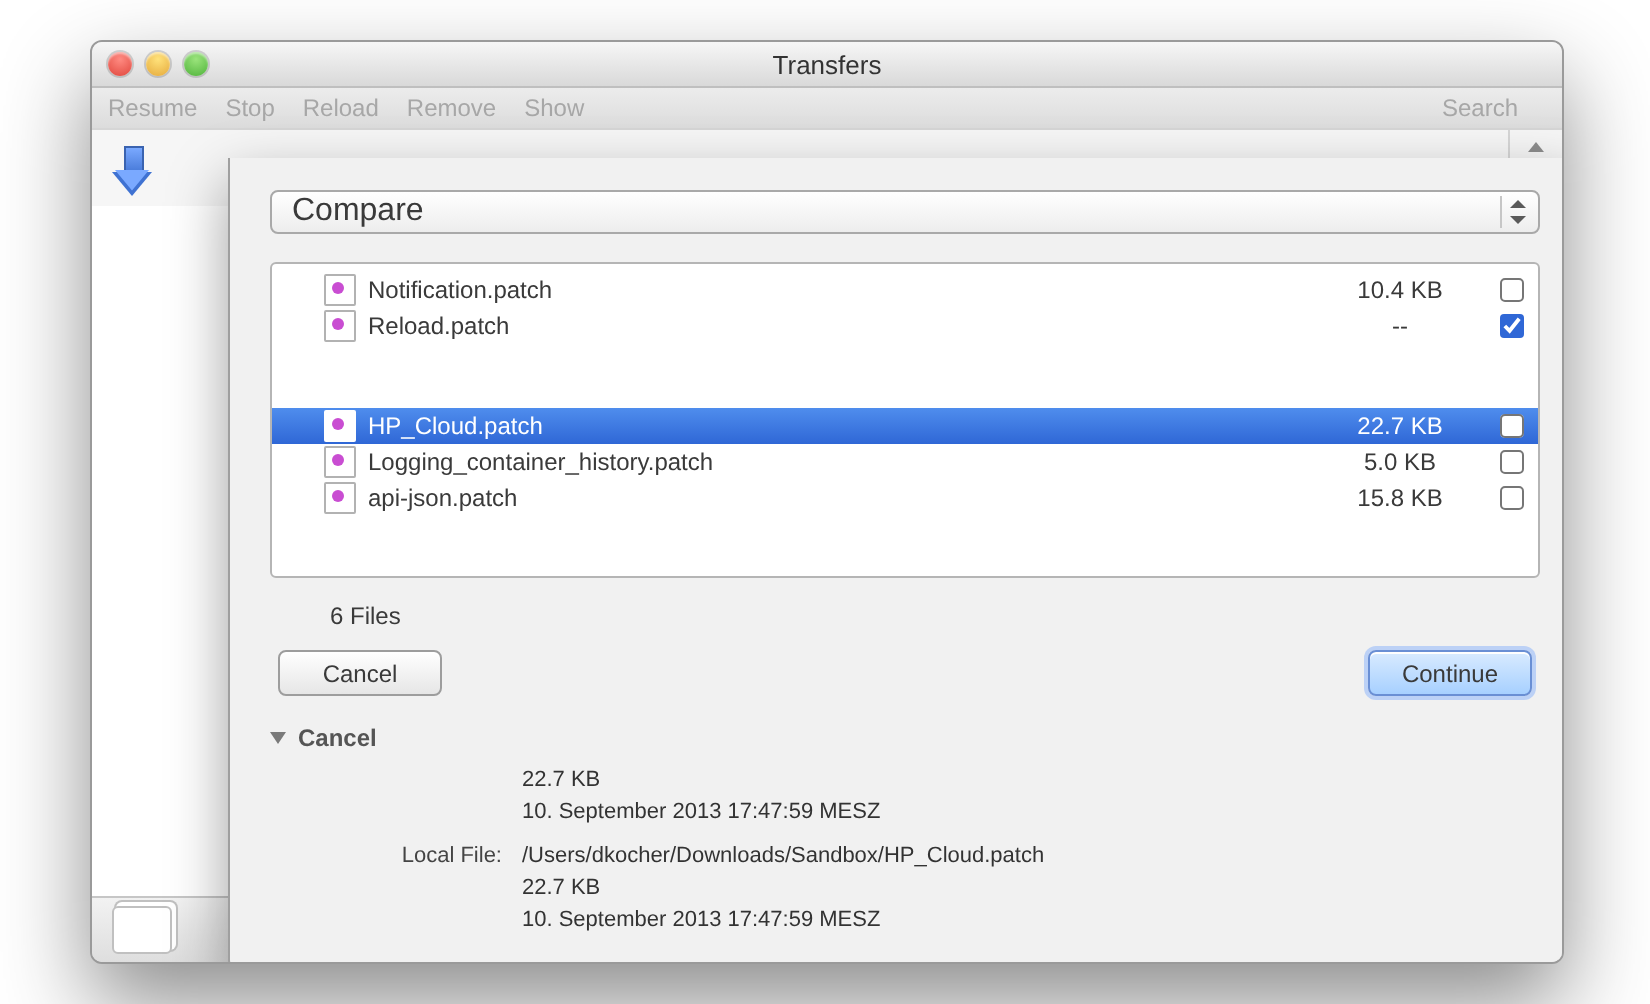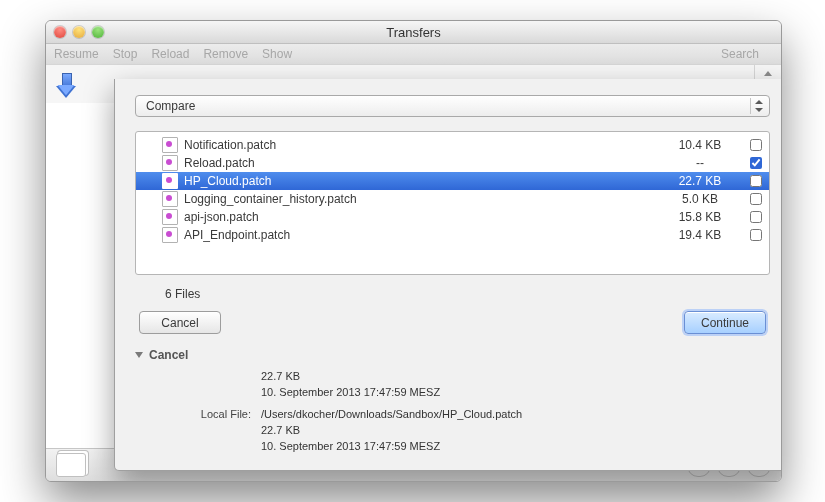--- a/index.html
+++ b/index.html
@@ -152,21 +152,21 @@
     padding:16px 20px 16px 20px;
   }
   
   .popup {
     height:20px;
     background:linear-gradient(#ffffff,#ededed);
     border:1px solid #a9a9a9; border-radius:4px;
     display:flex; align-items:center;
     padding:0 22px 0 10px;
     position:relative;
-    font-size:12px;
+    font-size:16px;
   }
   .popup .caret {
     position:absolute; right:2px; top:2px; bottom:2px; width:16px;
     border-left:1px solid #c6c6c6;
   }
   .popup .caret::before, .popup .caret::after {
     content:""; position:absolute; left:4px; width:0; height:0;
     border-left:4px solid transparent; border-right:4px solid transparent;
   }
   .popup .caret::before { top:2px;  border-bottom:4px solid #5a5a5a; }
@@ -190,20 +190,21 @@
   .row .fname { flex:1; padding-left:6px; }
   .row .fsize { width:74px; text-align:center; padding-right:6px; }
   .row .fchk  { width:26px; display:flex; justify-content:center; }
   .row input[type=checkbox]{
     width:12px; height:12px; margin:0;
     accent-color:#2f67d6;
   }
   .row.sel {
     background:linear-gradient(var(--sel-blue-top),var(--sel-blue-bot));
     color:#fff;
+    margin-top:32px;
   }
   .row.sel input[type=checkbox]{
     accent-color:#fff;
   }
   .ficon {
     width:14px; height:14px;
     background:#fff; border:1px solid #b2b2b2; border-radius:1px;
     position:relative; flex-shrink:0;
   }
   .ficon::after{
@@ -341,28 +342,20 @@
           </div>
         </div>
         <div class="row">
           <div class="ficon"></div>
           <div class="fname">api-json.patch</div>
           <div class="fsize">15.8 KB</div>
           <div class="fchk">
             <input type="checkbox" style="">
           </div>
         </div>
-        <div class="row">
-          <div class="ficon"></div>
-          <div class="fname">API_Endpoint.patch</div>
-          <div class="fsize">19.4 KB</div>
-          <div class="fchk">
-            <input type="checkbox" style="">
-          </div>
-        </div>
         <div class="blanks"></div>
       </div>
 
     <div class="countline">6 Files</div>
 
     <div class="btnrow">
       <div class="btn">
         <span>Cancel</span>
       </div>
       <div class="btn primary">

